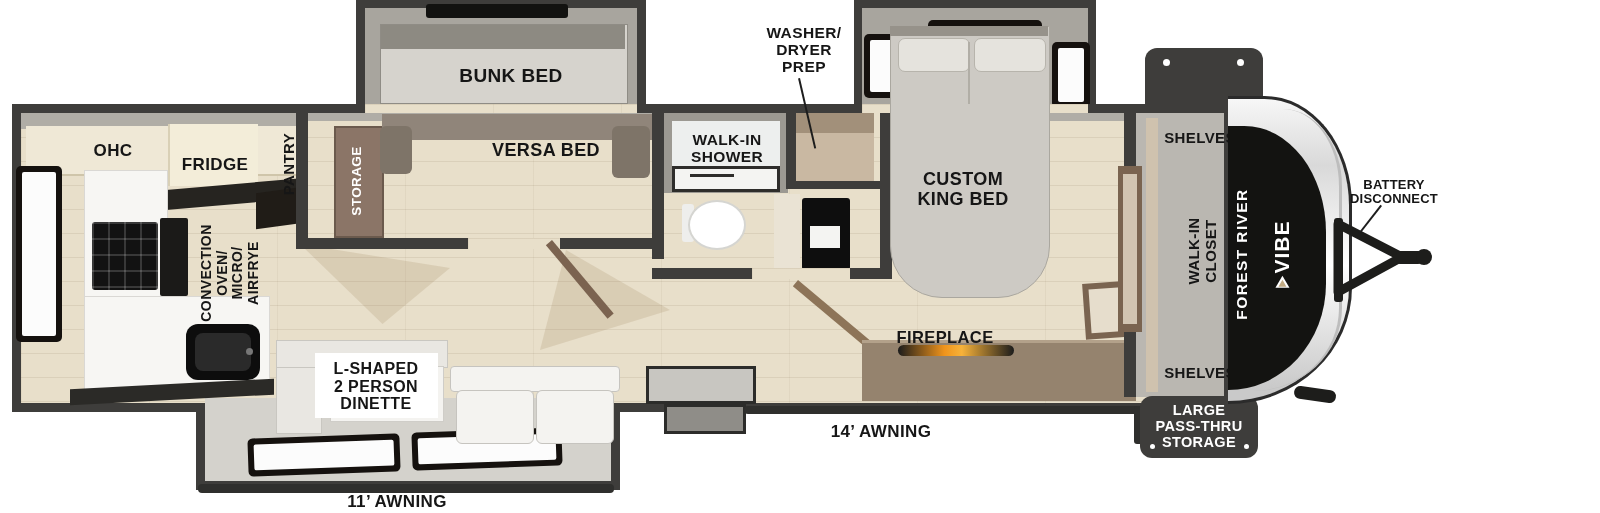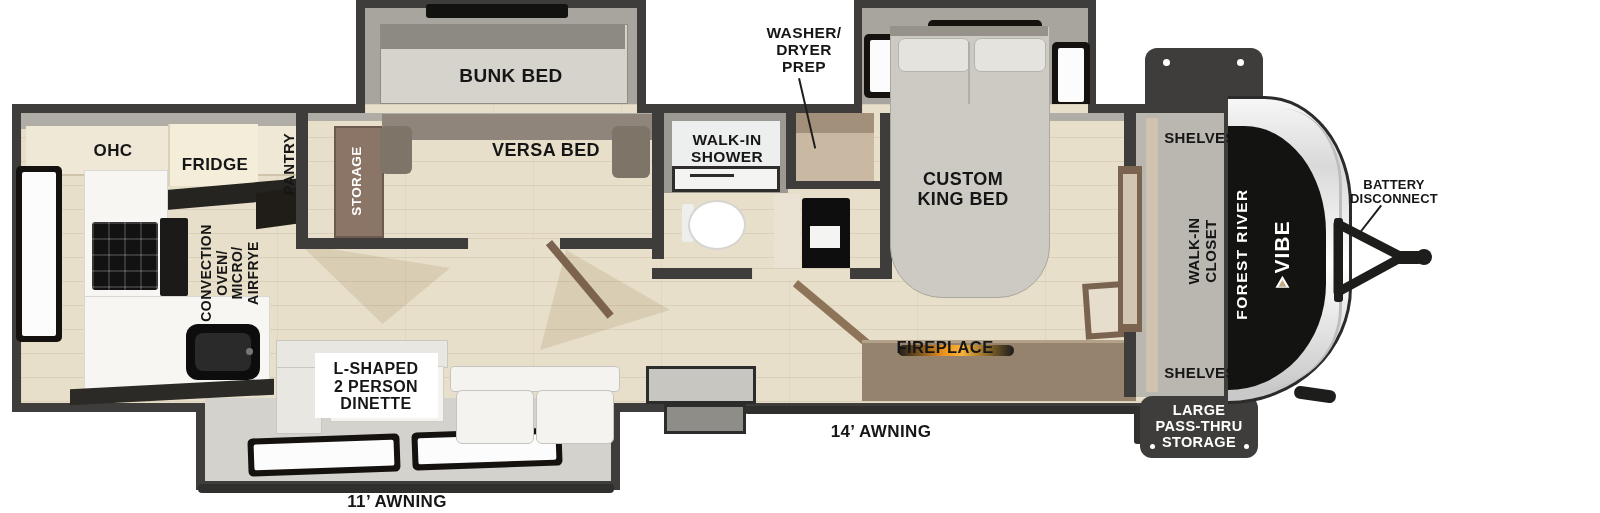--- a/index.html
+++ b/index.html
@@ -153,21 +153,21 @@
   <div class="wallface" style="left:892px;top:113px;width:232px;height:8px;"></div>
   <div class="abs" style="left:890px;top:26px;width:158px;height:270px;background:#cdcac4;border:1px solid #aaa79f;border-radius:0 0 52px 52px;"></div>
   <div class="abs" style="left:890px;top:26px;width:158px;height:10px;background:#96928a;"></div>
   <div class="abs" style="left:898px;top:38px;width:70px;height:32px;background:#e5e3dd;border:1px solid #b7b4ac;border-radius:7px;"></div>
   <div class="abs" style="left:974px;top:38px;width:70px;height:32px;background:#e5e3dd;border:1px solid #b7b4ac;border-radius:7px;"></div>
   <div class="abs" style="left:968px;top:42px;width:2px;height:62px;background:#b1aea6;"></div>
   <div class="lbl" style="left:963px;top:190px;font-size:18px;">CUSTOM
 KING BED</div>
   <div class="abs" style="left:862px;top:340px;width:274px;height:58px;background:#95836e;border-top:3px solid #b3a18a;"></div>
   <div class="abs" style="left:898px;top:345px;width:116px;height:11px;border-radius:6px;background:linear-gradient(90deg,#1c1c1c,#f0941c 40%,#f7b23a 55%,#1c1c1c);"></div>
-  <div class="lbl" style="left:945px;top:337px;font-size:16.5px;margin-top:10px;">FIREPLACE</div>
+  <div class="lbl" style="left:945px;top:337px;font-size:16.5px;">FIREPLACE</div>
   <div class="abs" style="left:1084px;top:282px;width:52px;height:56px;border:6px solid #7a6450;background:#e6ddcc;transform:rotate(-4deg);box-sizing:border-box;"></div>
 
   <div class="wall" style="left:1124px;top:113px;width:12px;height:284px;"></div>
   <div class="abs" style="left:1136px;top:113px;width:88px;height:284px;background:#bab7b1;"></div>
   <div class="abs" style="left:1146px;top:118px;width:12px;height:274px;background:#cfc2ae;"></div>
   <div class="abs" style="left:1118px;top:166px;width:24px;height:166px;background:#7a6450;"></div>
   <div class="abs" style="left:1123px;top:174px;width:14px;height:150px;background:#d2c5b2;"></div>
   <div class="lbl" style="left:1200px;top:138px;font-size:15px;">SHELVES</div>
   <div class="vlbl" style="left:1203px;top:251px;font-size:15px;">WALK-IN
 CLOSET</div>

